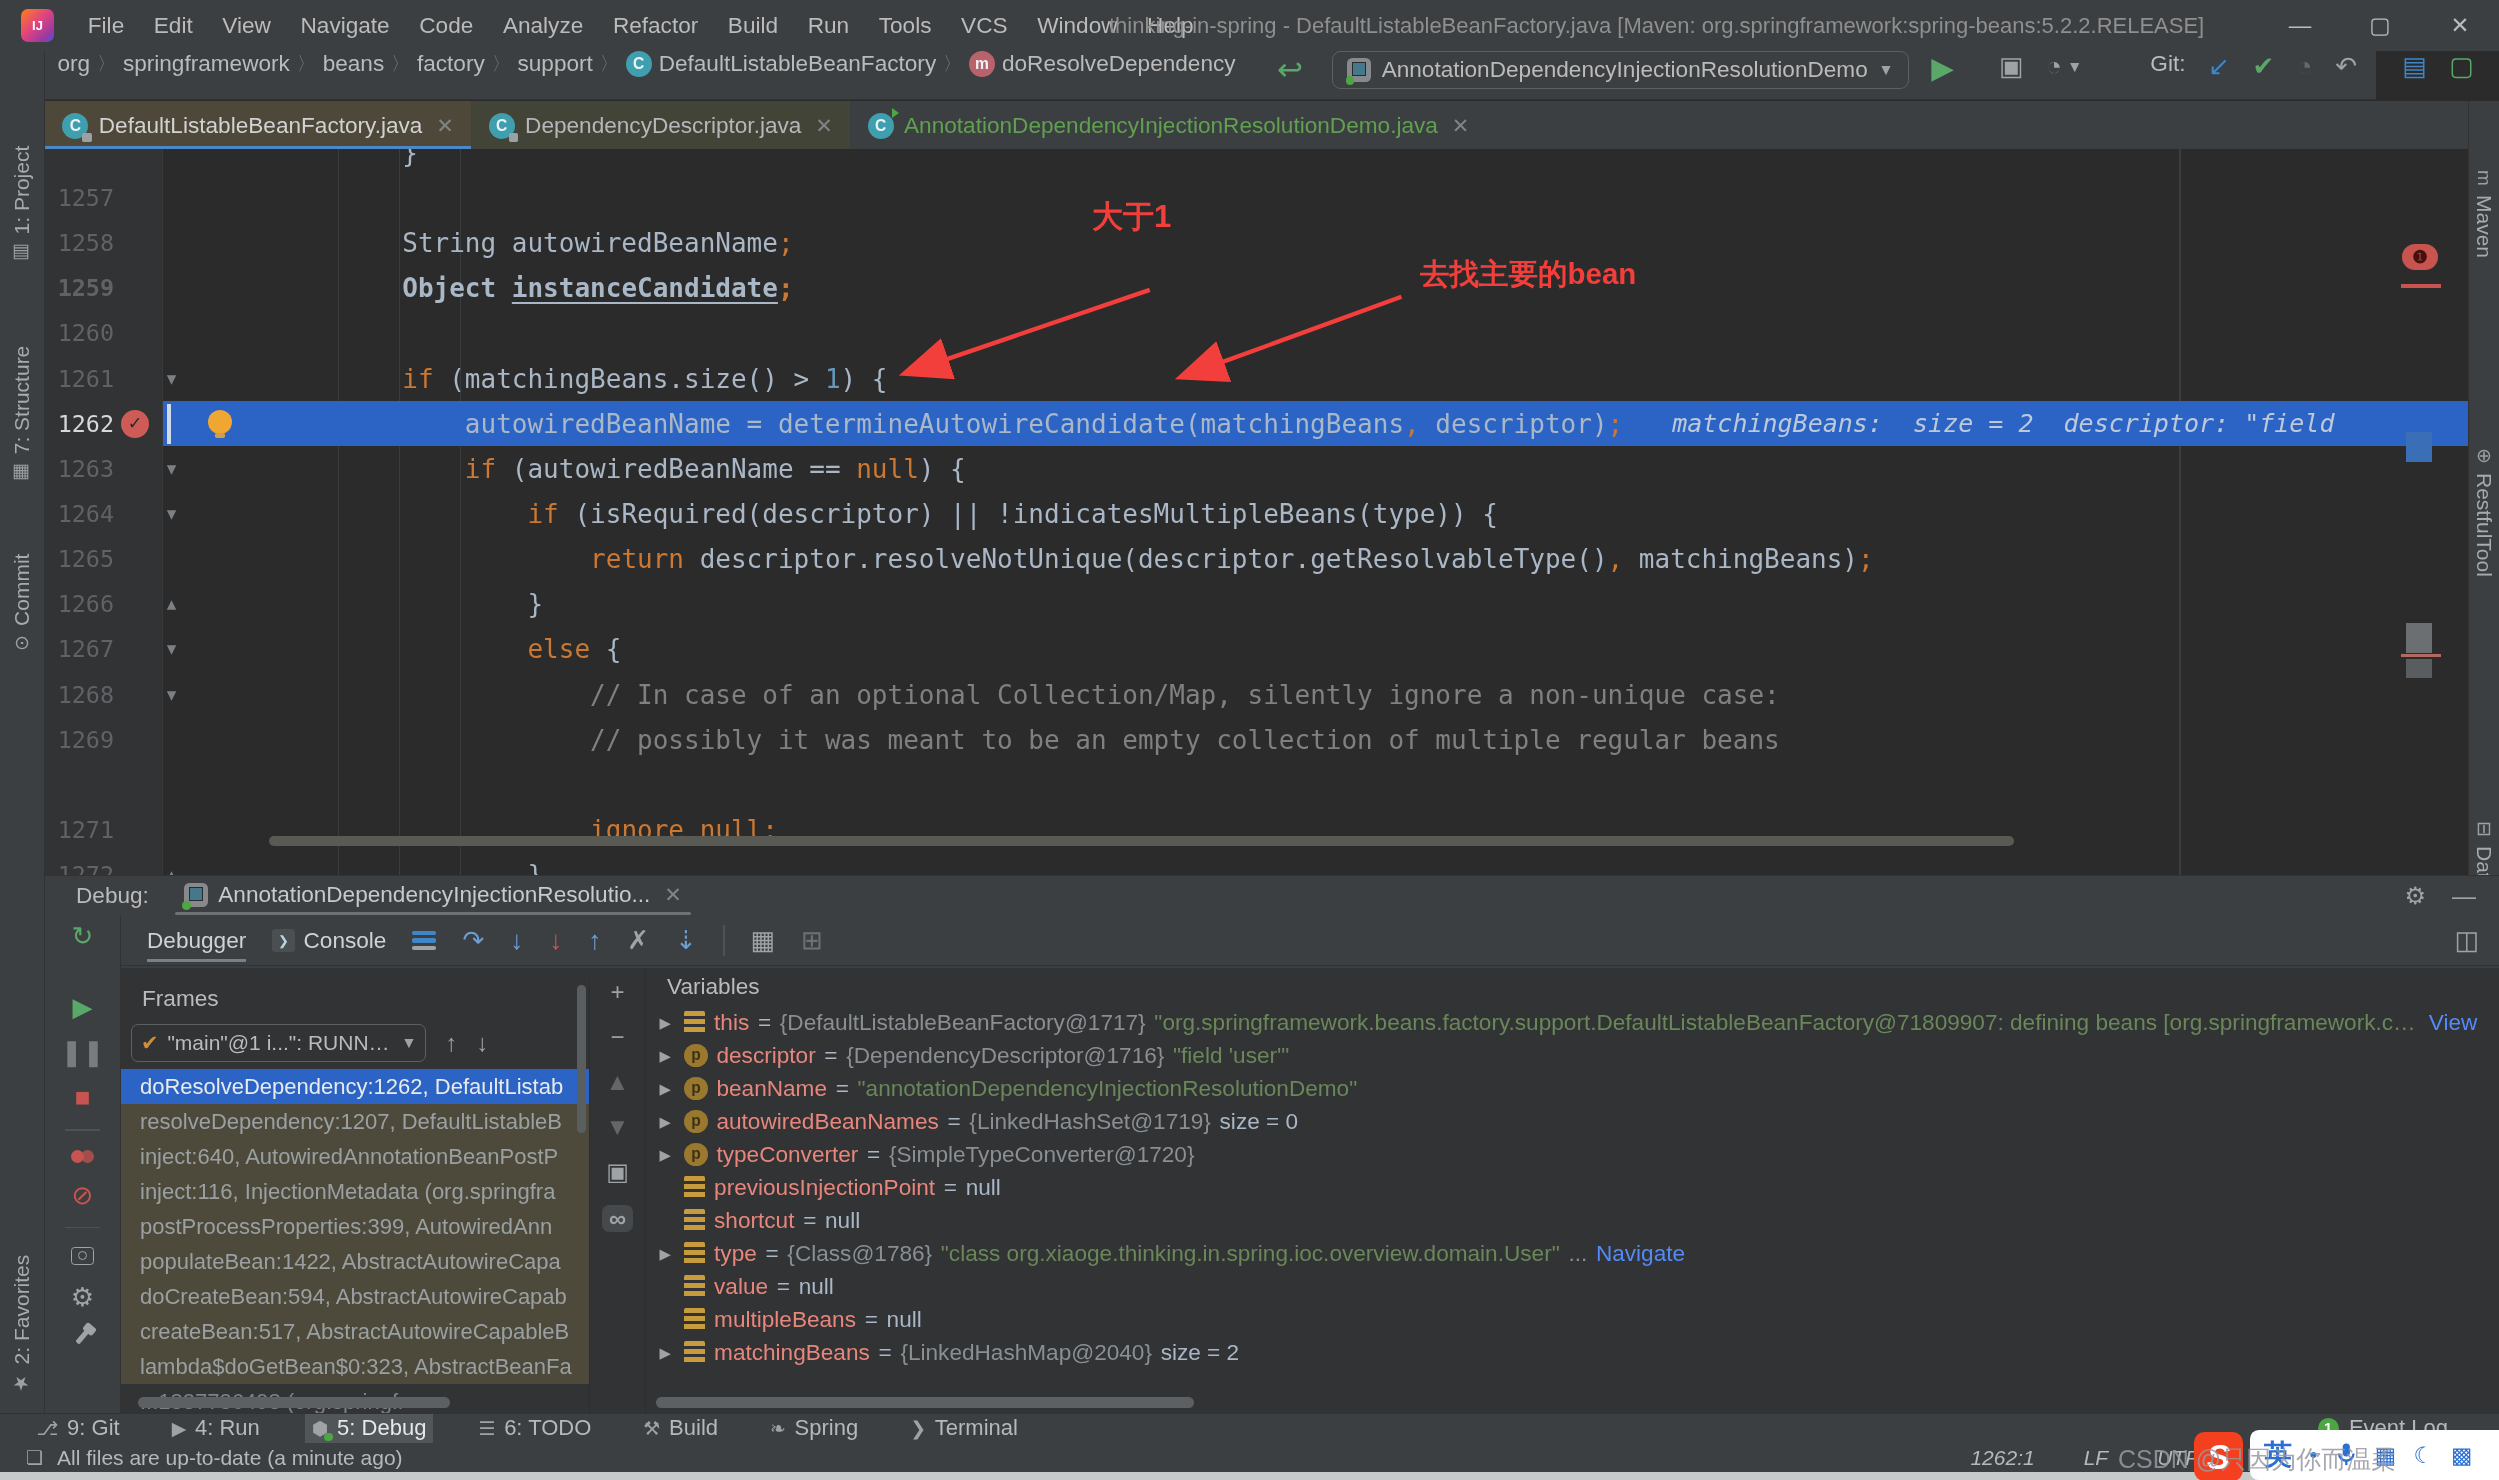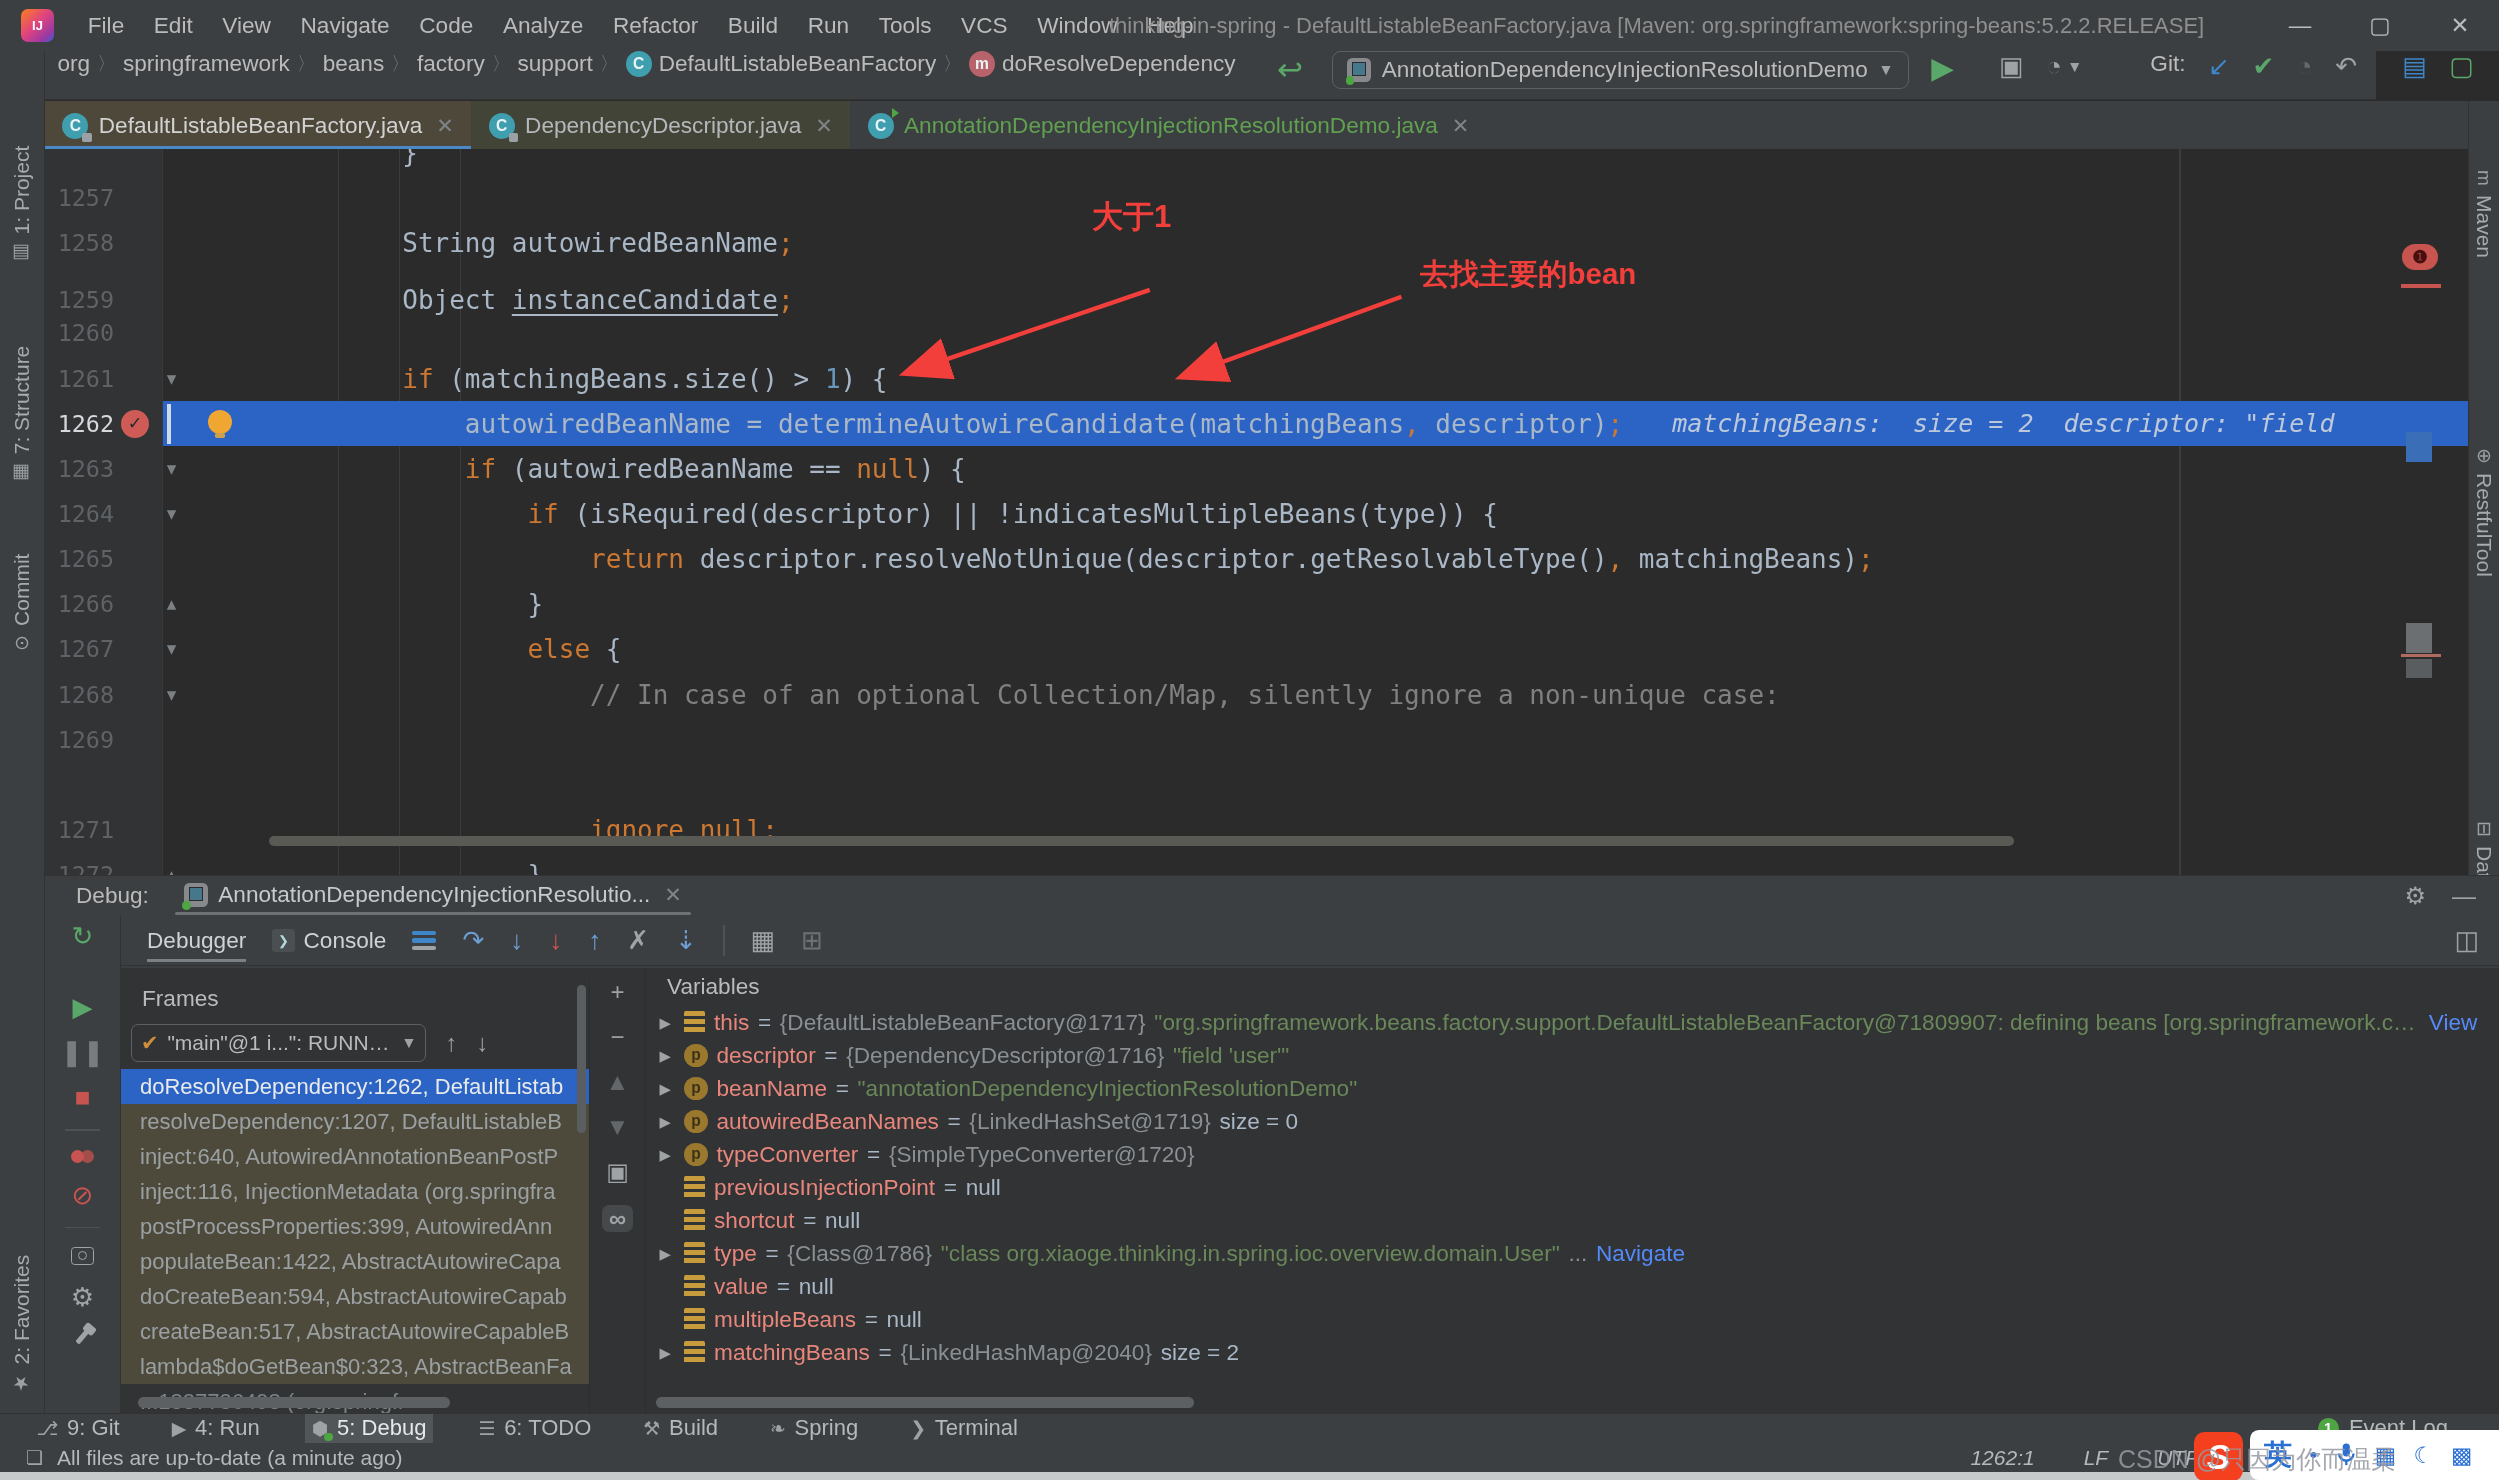--- a/index.html
+++ b/index.html
@@ -346,21 +346,21 @@
       <span class="bpcol"></span>
       <span class="foldcol"></span>
       <span class="codepre"></span>
     </div>
     <div class="eline" style="top: 71px;">
       <span class="ln">1258</span>
       <span class="bpcol"></span>
       <span class="foldcol"></span>
       <span class="codepre"><span class="tp">        String autowiredBeanName</span><span class="tk">;</span></span>
     </div>
-    <div class="eline" style="top: 128px;">
+    <div class="eline" style="top: 116px; font-weight: bold;">
       <span class="ln">1259</span>
       <span class="bpcol"></span>
       <span class="foldcol"></span>
       <span class="codepre"><span class="tp">        Object </span><span class="tu">instanceCandidate</span><span class="tk">;</span></span>
     </div>
     <div class="eline" style="top: 161px;">
       <span class="ln">1260</span>
       <span class="bpcol"></span>
       <span class="foldcol"></span>
       <span class="codepre"></span>
@@ -415,20 +415,21 @@
     <div class="eline" style="top: 523px;">
       <span class="ln">1268</span>
       <span class="bpcol"></span>
       <span class="foldcol">▾</span>
       <span class="codepre"><span class="tp">                    </span><span class="tc">// In case of an optional Collection/Map, silently ignore a non-unique case:</span></span>
     </div>
     <div class="eline" style="top: 568px;">
       <span class="ln">1269</span>
       <span class="bpcol"></span>
       <span class="foldcol"></span>
+      <span class="codepre"><span class="tp">                    </span><span class="tc">// possibly it was meant to be an empty collection of multiple regular beans</span></span>
     </div>
     <div class="eline" style="top: 658px;">
       <span class="ln">1271</span>
       <span class="bpcol"></span>
       <span class="foldcol"></span>
       <span class="codepre"><span class="tp">                    </span><span class="tk">ignore null</span><span class="tk">;</span></span>
     </div>
     <div class="eline" style="top: 703px;">
       <span class="ln">1272</span>
       <span class="bpcol"></span>

